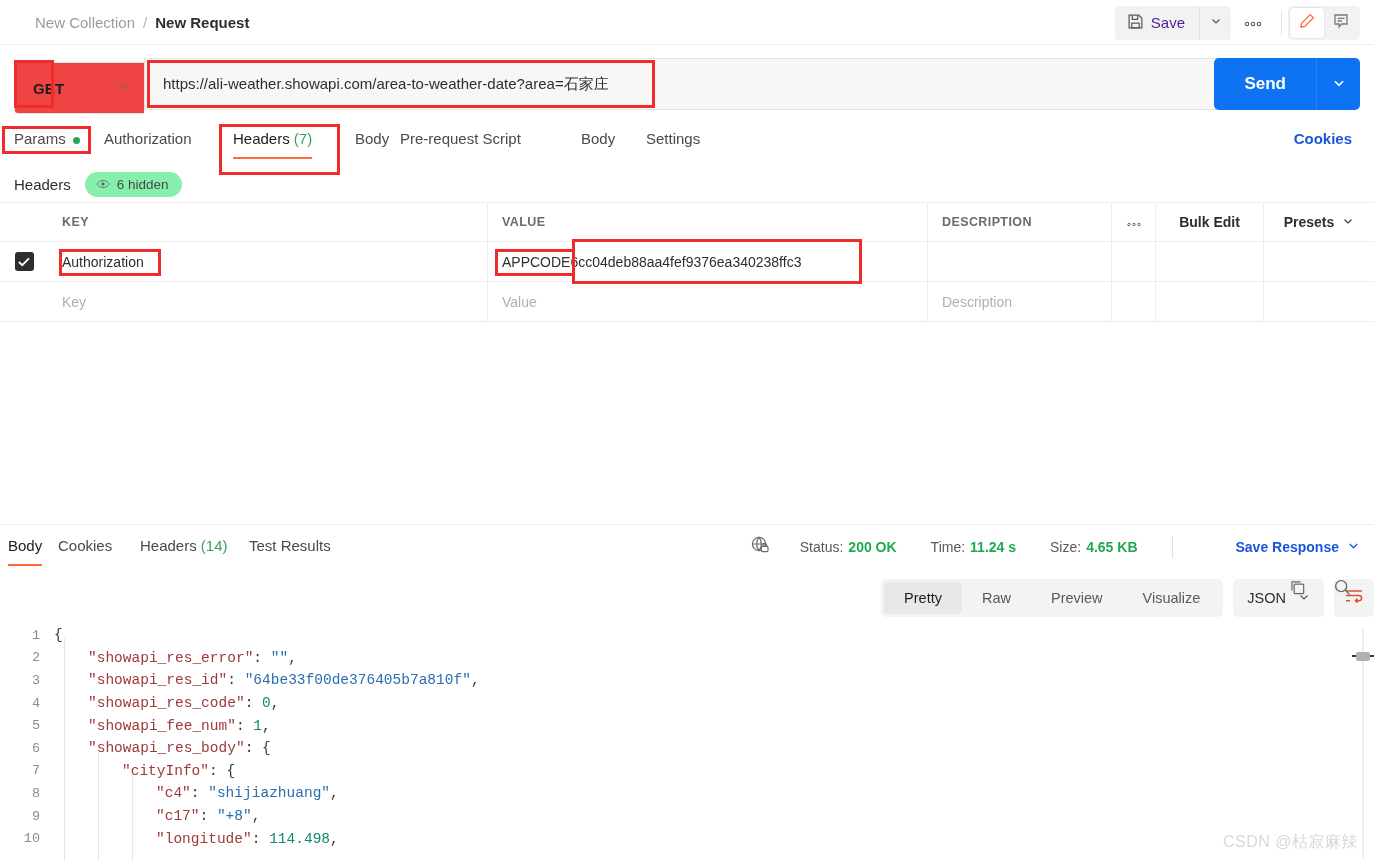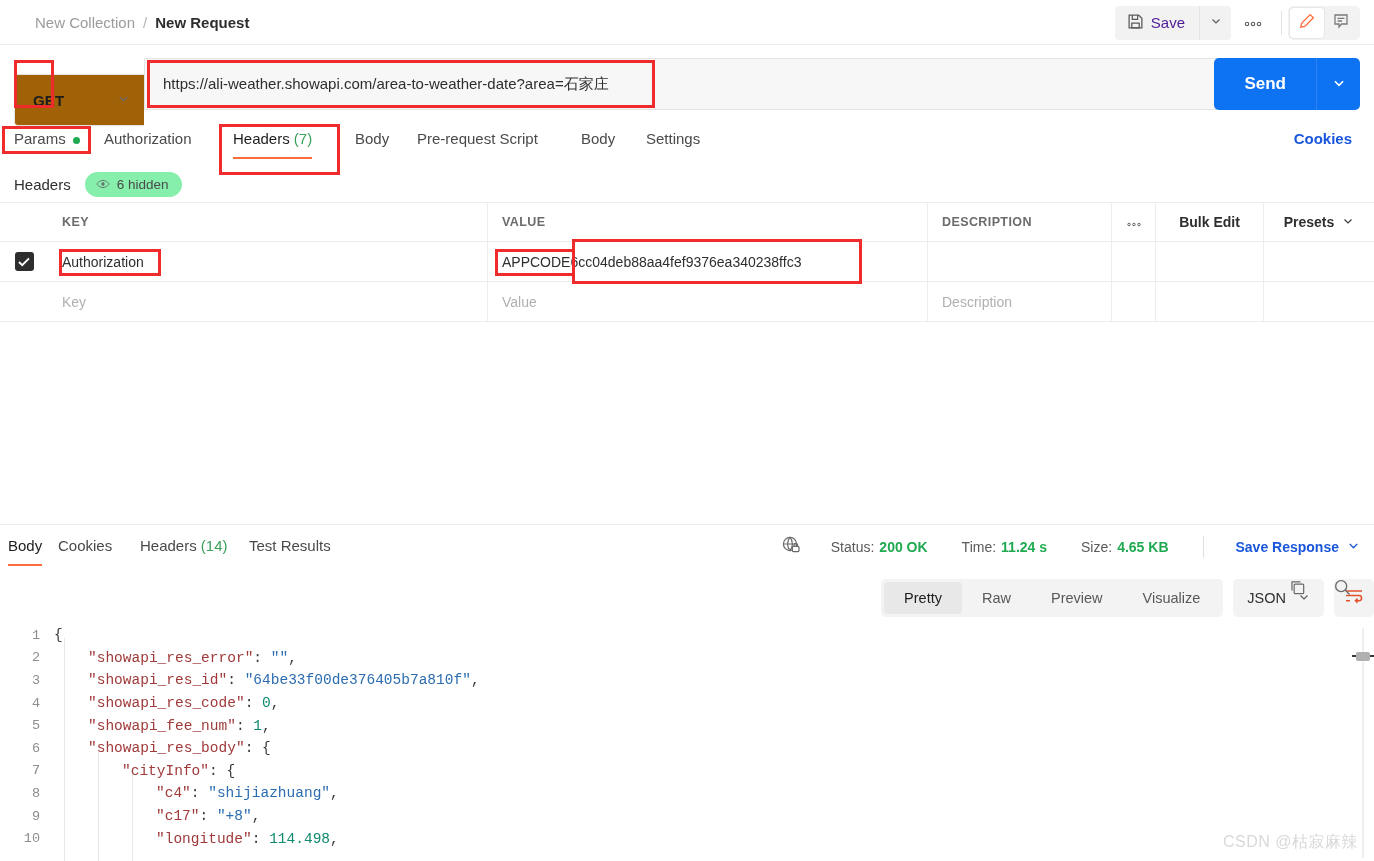--- a/index.html
+++ b/index.html
@@ -40,22 +40,22 @@
     display:flex; align-items:center; justify-content:center; cursor:pointer;
   }
   .vdiv { width:1px; height:24px; background:#e2e2e2; margin:0 6px; }
   .iconpair { display:flex; align-items:center; background:#f2f2f2; border-radius:5px; padding:2px; }
   .ipair-btn { width:34px; height:30px; border:none; background:transparent; display:flex; align-items:center; justify-content:center; border-radius:4px; cursor:pointer; }
   .ipair-btn.active { background:#fff; box-shadow:0 0 0 1px #e6e6e6; }
 
   
   .urlrow { position:absolute; left:0; top:58px; width:1374px; height:52px; }
   .method-box {
-    position:absolute; left:14px; top:16px; width:130px; height:52px;
-    background:#a16207; border:1px solid #e4e4e4; border-right:none;
+    position:absolute; left:14px; top:4px; width:130px; height:52px;
+    background:#ef4444; border:1px solid #e4e4e4; border-right:none;
     border-radius:4px 0 0 4px;
     display:flex; align-items:center; justify-content:space-between;
     padding:0 14px 0 18px; cursor:pointer;
   }
   .method-label { font-size:15px; font-weight:bold; color:#1d1d1d; letter-spacing:.2px; }
   .url-box {
     position:absolute; left:144px; top:0; width:1085px; height:52px;
     background:#f7f7f7; border:1px solid #e4e4e4; border-radius:0 4px 4px 0;
     display:flex; align-items:center; padding-left:18px;
     font-size:15px; color:#2e2e2e; cursor:text; overflow:hidden; white-space:nowrap;
@@ -105,21 +105,21 @@
   .chkbox { width:19px; height:19px; border-radius:3px; background:#2e2e2e; display:flex; align-items:center; justify-content:center; cursor:pointer; }
 
   
   .respdiv { position:absolute; left:0; top:524px; width:1374px; height:1px; background:#ededed; }
   .resptabs { position:absolute; left:0; top:530px; width:1374px; height:36px; display:flex; align-items:flex-start; }
   .sstat { position:absolute; right:14px; top:535px; display:flex; align-items:center; gap:18px; font-size:14px; }
   .sstat .lbl { color:#5a5a5a; }
   .sstat .grn { color:#1faa51; font-weight:bold; }
   .sstat .grp { margin-right:16px; display:flex; gap:5px; align-items:center; }
   .sstat .sep { width:1px; height:22px; background:#e0e0e0; margin:0 14px 0 0; }
-  .saveresp { color:#1a56db; font-weight:bold; display:flex; align-items:center; gap:8px; cursor:pointer; }
+  .saveresp { color:#1a56db; font-weight:bold; display:flex; align-items:center; gap:8px; cursor:pointer;margin-left:31px; }
 
   
   .bodybar { position:absolute; left:0; top:576px; width:1374px; height:44px; display:flex; align-items:center; padding-left:8px;justify-content:flex-end; }
   .segctl { display:flex; background:#f3f3f3; border-radius:5px; height:38px; align-items:center; padding:3px; }
   .seg { padding:0 20px; height:32px; display:flex; align-items:center; font-size:14.5px; color:#585858; border-radius:4px; cursor:pointer; }
   .seg.active { background:#e8e8e8; color:#1d1d1d; }
   .jsonsel { display:flex; align-items:center; gap:12px; background:#f3f3f3; border-radius:5px; height:38px; padding:0 14px; margin-left:10px; font-size:14.5px; color:#2e2e2e; cursor:pointer; }
   .wrapbtn { width:40px; height:38px; background:#f3f3f3; border-radius:5px; margin-left:10px; display:flex; align-items:center; justify-content:center; cursor:pointer; }
   .bodybar-right { position:absolute; right:22px; top:578px; display:flex; align-items:center; gap:26px; }
   .ibtn { background:transparent; border:none; cursor:pointer; display:flex; align-items:center; justify-content:center; padding:0; }
@@ -235,21 +235,21 @@
         </span>
       </button>
     </div>
   </div>
 
   <div class="reqtabs" id="reqtabs">
       <div class="rtab" style="position: absolute; left: 14px; top: 8px;"><span>Params</span><span class="greendot"></span></div>
       <div class="rtab" style="position: absolute; left: 104px; top: 8px;"><span>Authorization</span></div>
       <div class="rtab active" style="position: absolute; left: 233px; top: 8px;"><span>Headers</span><span class="cnt"> (7)</span><span class="uline"></span></div>
       <div class="rtab" style="position: absolute; left: 355px; top: 8px;"><span>Body</span></div>
-      <div class="rtab" style="position: absolute; left: 417px; top: 8px;"><span>Pre-request Script</span></div>
+      <div class="rtab" style="position: absolute; left: 400px; top: 8px;"><span>Pre-request Script</span></div>
       <div class="rtab" style="position: absolute; left: 581px; top: 8px;"><span>Body</span></div>
       <div class="rtab" style="position: absolute; left: 646px; top: 8px;"><span>Settings</span></div>
     </div>
   <div class="cookies-link">Cookies</div>
 
   <div class="hdrsub">
     <span class="hdrsub-label">Headers</span>
     <span class="hidden-pill">
       <span>
         <svg width="14" height="10" viewBox="0 0 16 10" fill="none" stroke="#6a6a6a" stroke-width="1.1">

